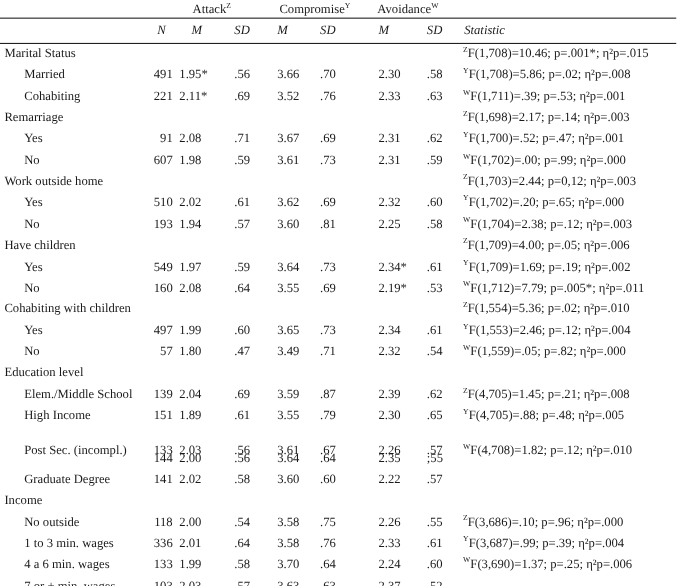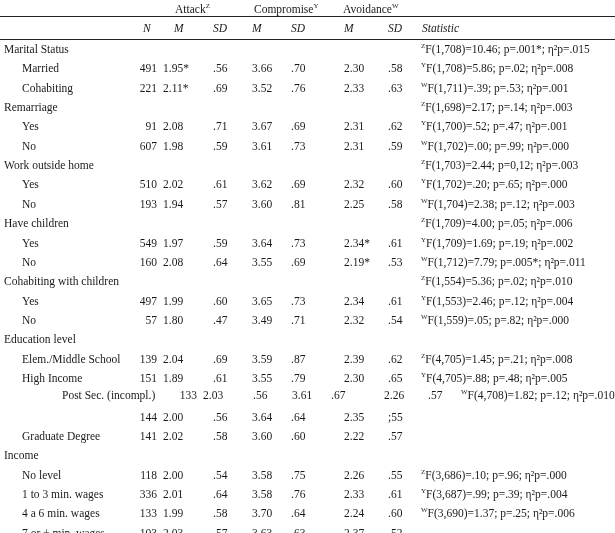--- a/index.html
+++ b/index.html
@@ -196,21 +196,21 @@
       <span class="cell lbl-item">High Income</span>
       <span class="cell c-n">151</span>
       <span class="cell c-m1">1.89</span>
       <span class="cell c-sd1">.61</span>
       <span class="cell c-m2">3.55</span>
       <span class="cell c-sd2">.79</span>
       <span class="cell c-m3">2.30</span>
       <span class="cell c-sd3">.65</span>
       <span class="cell c-stat"><sup>Y</sup><span>F(4,705)=.88; p=.48; η²p=.005</span></span>
     </div>
-    <div class="row" style="top: 386px; margin-left: 40px;">
+    <div class="row" style="top: 401px;">
       <span class="cell lbl-item">Post Sec. (incompl.)</span>
       <span class="cell c-n">133</span>
       <span class="cell c-m1">2.03</span>
       <span class="cell c-sd1">.56</span>
       <span class="cell c-m2">3.61</span>
       <span class="cell c-sd2">.67</span>
       <span class="cell c-m3">2.26</span>
       <span class="cell c-sd3">.57</span>
       <span class="cell c-stat"><sup>W</sup><span>F(4,708)=1.82; p=.12; η²p=.010</span></span>
     </div>
@@ -230,21 +230,21 @@
       <span class="cell c-sd1">.58</span>
       <span class="cell c-m2">3.60</span>
       <span class="cell c-sd2">.60</span>
       <span class="cell c-m3">2.22</span>
       <span class="cell c-sd3">.57</span>
     </div>
     <div class="row" style="top: 446.35px;">
       <span class="cell lbl-group">Income</span>
     </div>
     <div class="row" style="top: 465.7px;">
-      <span class="cell lbl-item">No level</span>
+      <span class="cell lbl-item">No outside</span>
       <span class="cell c-n">118</span>
       <span class="cell c-m1">2.00</span>
       <span class="cell c-sd1">.54</span>
       <span class="cell c-m2">3.58</span>
       <span class="cell c-sd2">.75</span>
       <span class="cell c-m3">2.26</span>
       <span class="cell c-sd3">.55</span>
       <span class="cell c-stat"><sup>Z</sup><span>F(3,686)=.10; p=.96; η²p=.000</span></span>
     </div>
     <div class="row" style="top: 485.05px;">

